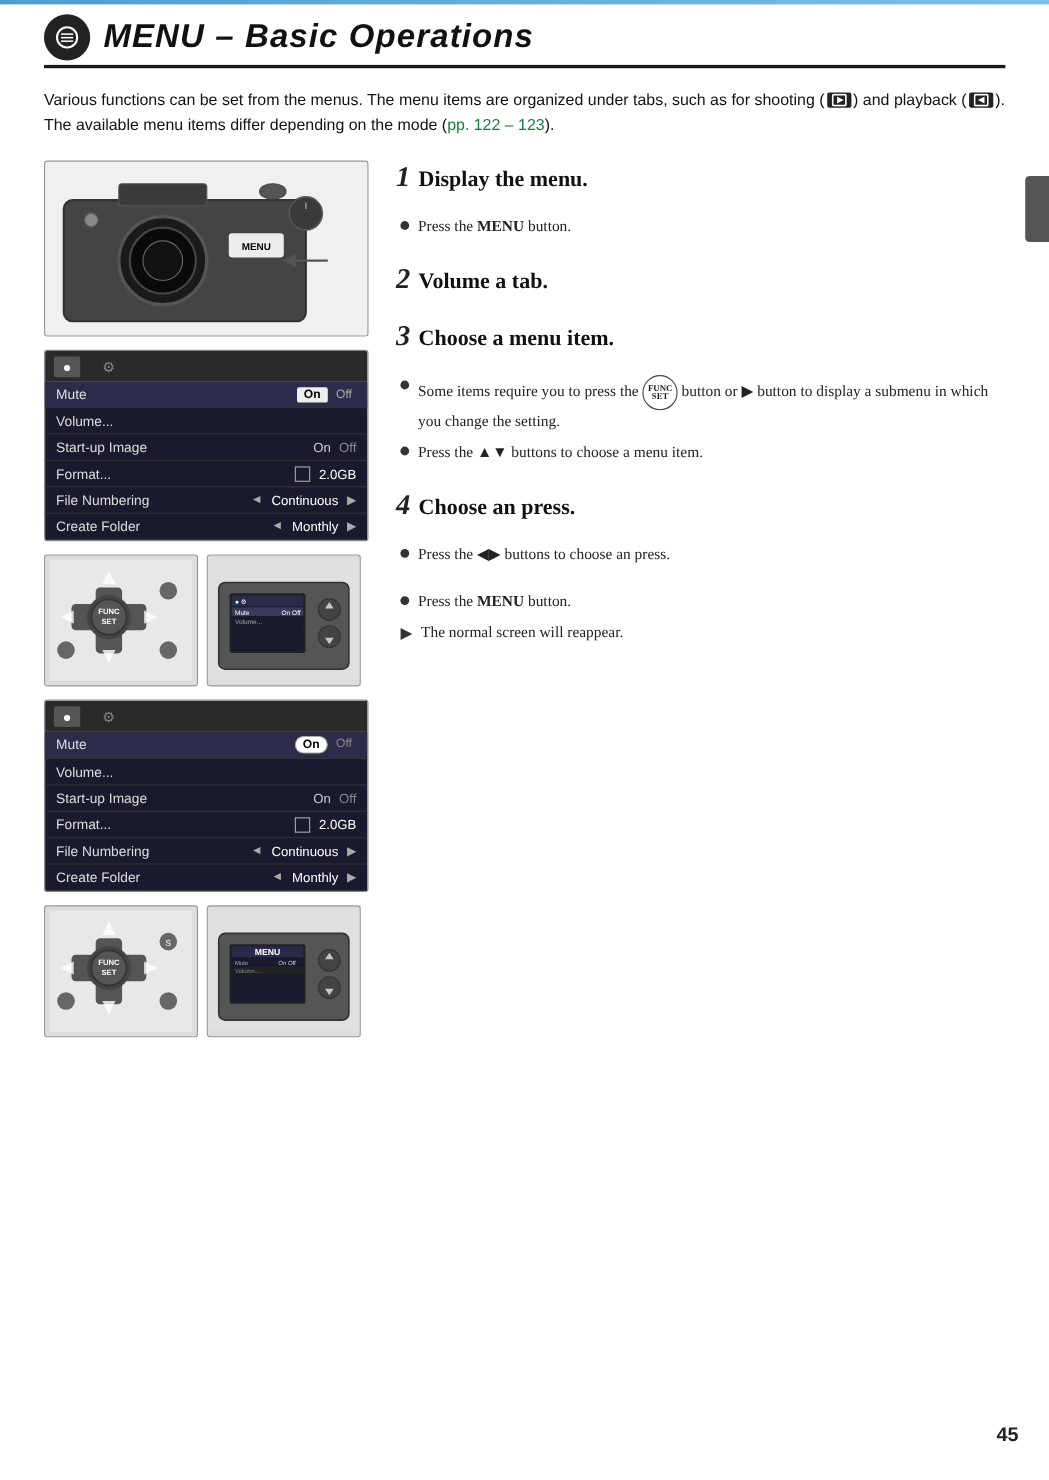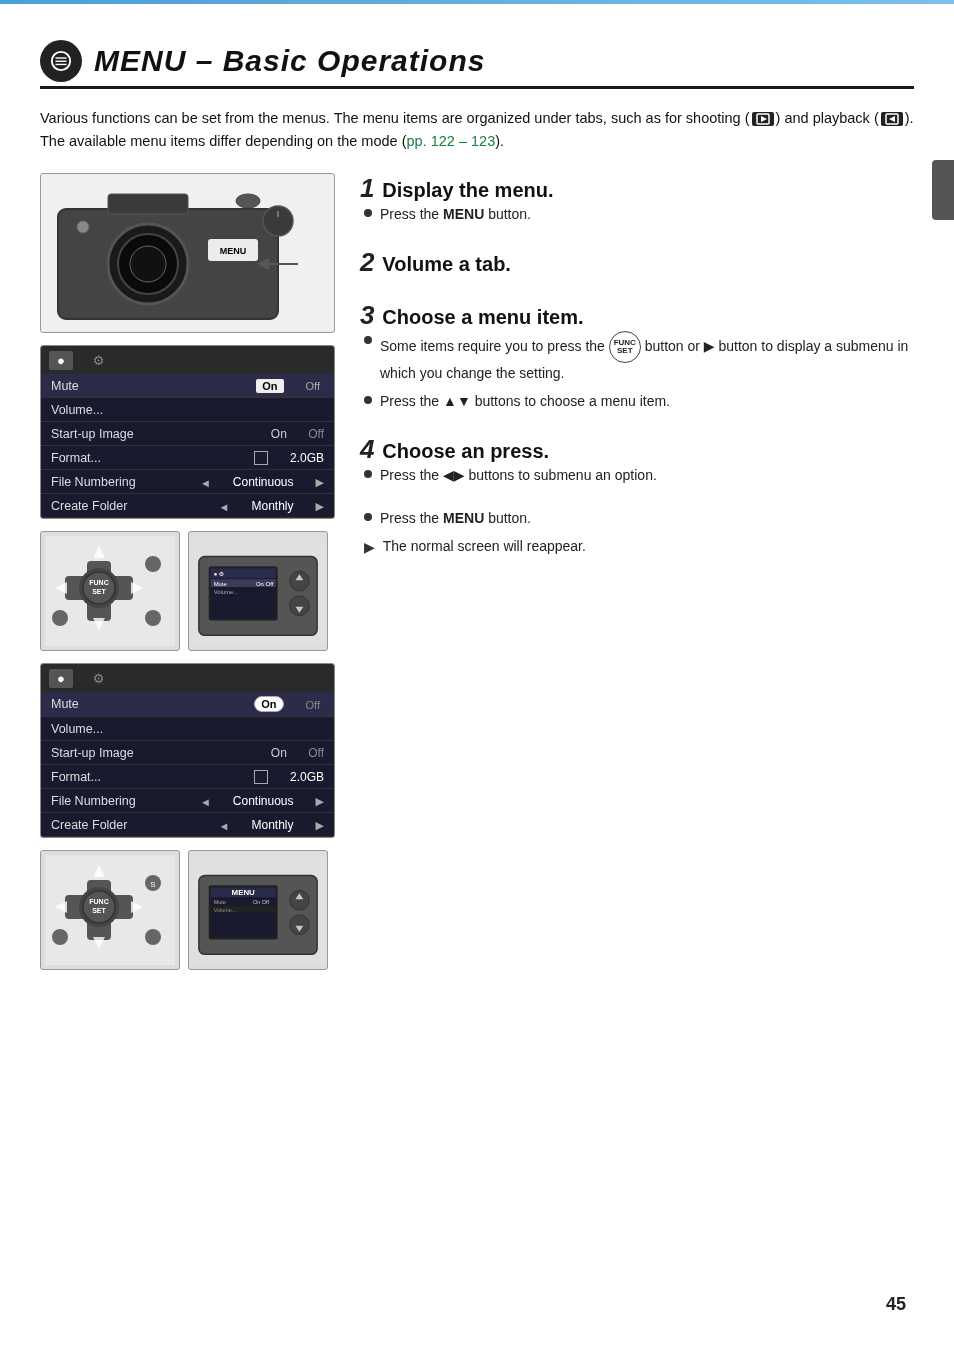--- a/index.html
+++ b/index.html
@@ -9,21 +9,21 @@
       font-size: 14px;
       color: #222;
       width: 954px;
       min-height: 1345px;
       position: relative;
     }
 
     .page {
       width: 954px;
       min-height: 1345px;
-      padding: 40px 40px 40px 40px;
+      padding: 13px 40px 40px 40px;
       position: relative;
     }
 
     
     .top-line {
       position: absolute;
       top: 0; left: 0; right: 0;
       height: 4px;
       background: linear-gradient(to right, #4a9fd4, #7bc0e8);
     }
@@ -93,20 +93,21 @@
       gap: 20px;
     }
 
     .left-col {
       width: 300px;
       flex-shrink: 0;
     }
 
     .right-col {
       flex: 1;
+      font-family: Liberation Serif, serif;
     }
 
     
     .menu-screen {
       width: 295px;
       border: 1.5px solid #888;
       border-radius: 3px;
       margin-bottom: 12px;
       overflow: hidden;
     }
@@ -152,22 +153,22 @@
       font-size: 12.5px;
       min-height: 24px;
     }
 
     .menu-row-label {
       color: #ddd;
     }
 
     .menu-row-value {
       display: flex;
-      align-items: flex-end;
-      gap: 18px;
+      align-items: flex-start;
+      gap: 4px;
       color: #fff;
       font-size: 12px;
     }
 
     .btn-on {
       background: #eee;
       color: #000;
       padding: 1px 6px;
       border-radius: 2px;
       font-size: 11px;
@@ -232,21 +233,21 @@
     }
 
     .step-title {
       font-size: 20px;
       font-weight: 700;
       display: inline;
       color: #111;
     }
 
     .step-body {
-      margin-top: 0;
+      margin-top: 20px;
       padding-left: 4px;
     }
 
     .bullet {
       display: flex;
       align-items: flex-start;
       margin-bottom: 7px;
       font-size: 14px;
       line-height: 1.5;
     }
@@ -281,21 +282,21 @@
       line-height: 1.1;
       text-align: center;
       font-weight: bold;
       vertical-align: middle;
     }
 
     
     .page-number {
       position: absolute;
       bottom: 30px;
-      right: 48px;
+      right: 28px;
       font-size: 18px;
       font-weight: 700;
       color: #222;
     }
 
     
     .camera-top {
       width: 295px;
       height: 160px;
       background: #f0f0f0;
@@ -660,21 +661,21 @@
       </div>
 
       <div class="step">
         <div>
           <span class="step-number">4</span>
           <span class="step-title">Choose an press.</span>
         </div>
         <div class="step-body">
           <div class="bullet">
             <div class="bullet-dot"></div>
-            <span>Press the ◀▶ buttons to submenu an option.</span>
+            <span>Press the ◀▶ buttons to choose an press.</span>
           </div>
         </div>
       </div>
 
       <div class="step">
         <div class="step-body">
           <div class="bullet">
             <div class="bullet-dot"></div>
             <span>Press the <strong>MENU</strong> button.</span>
           </div>

